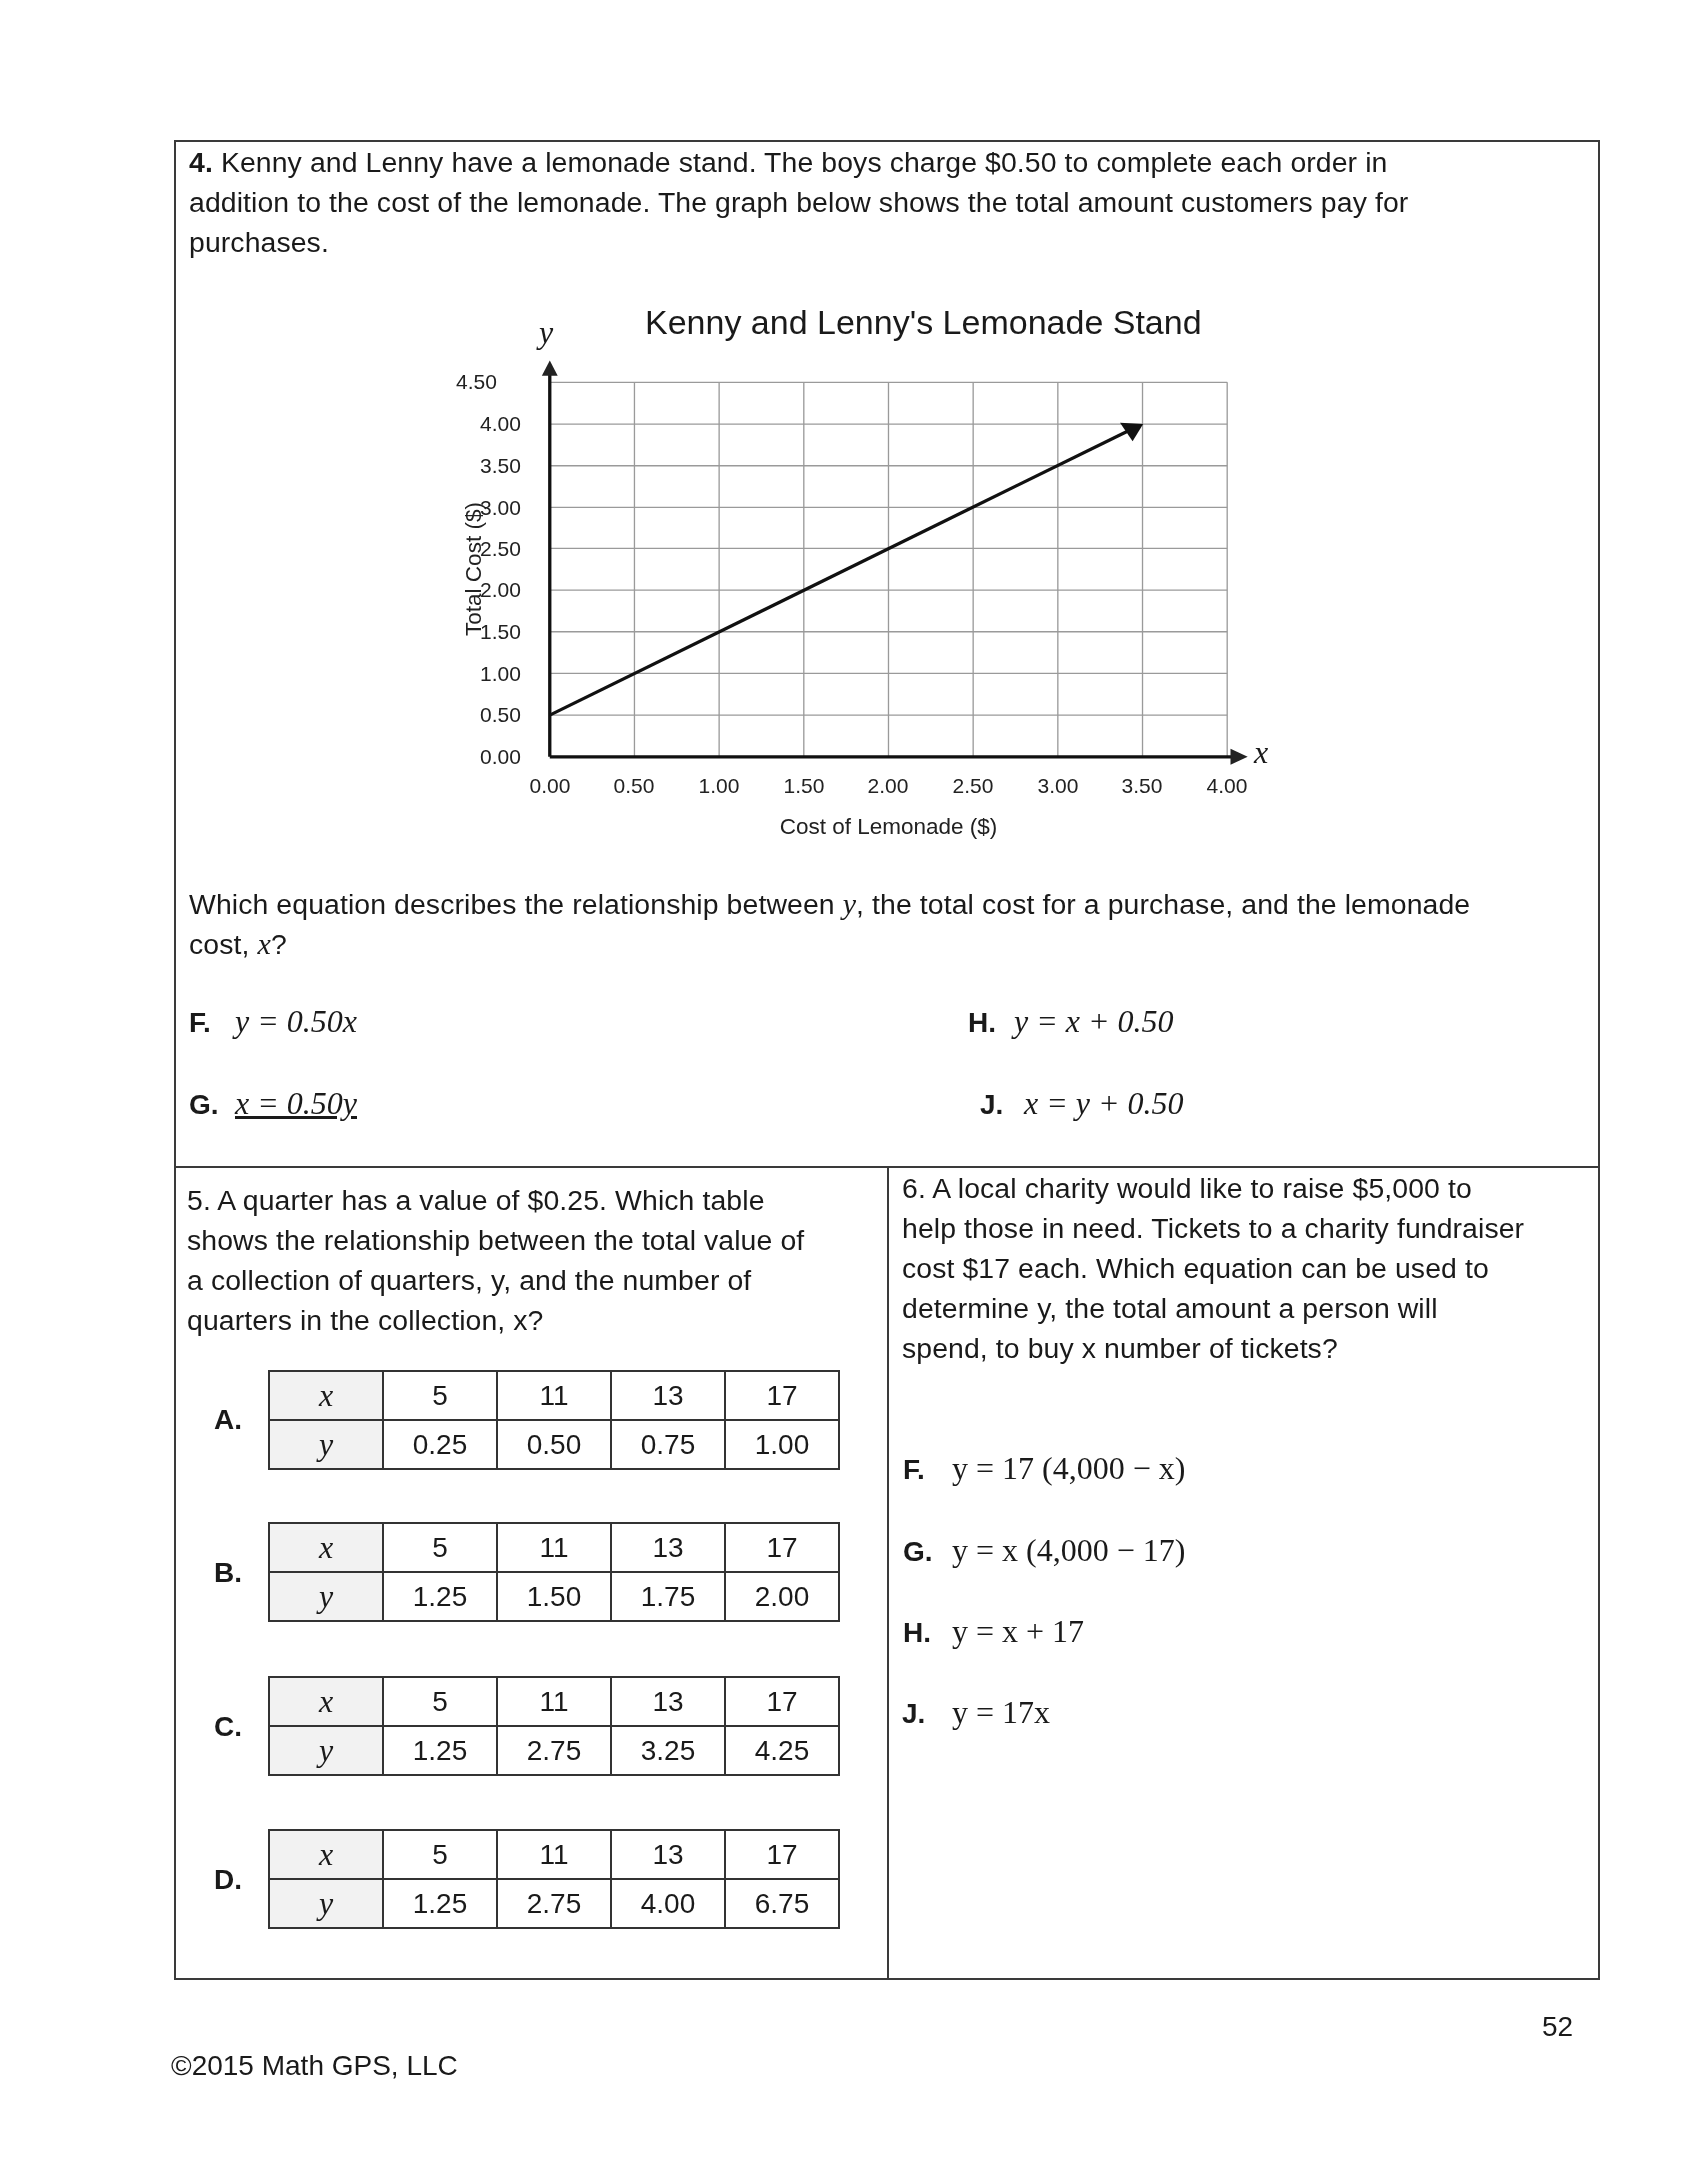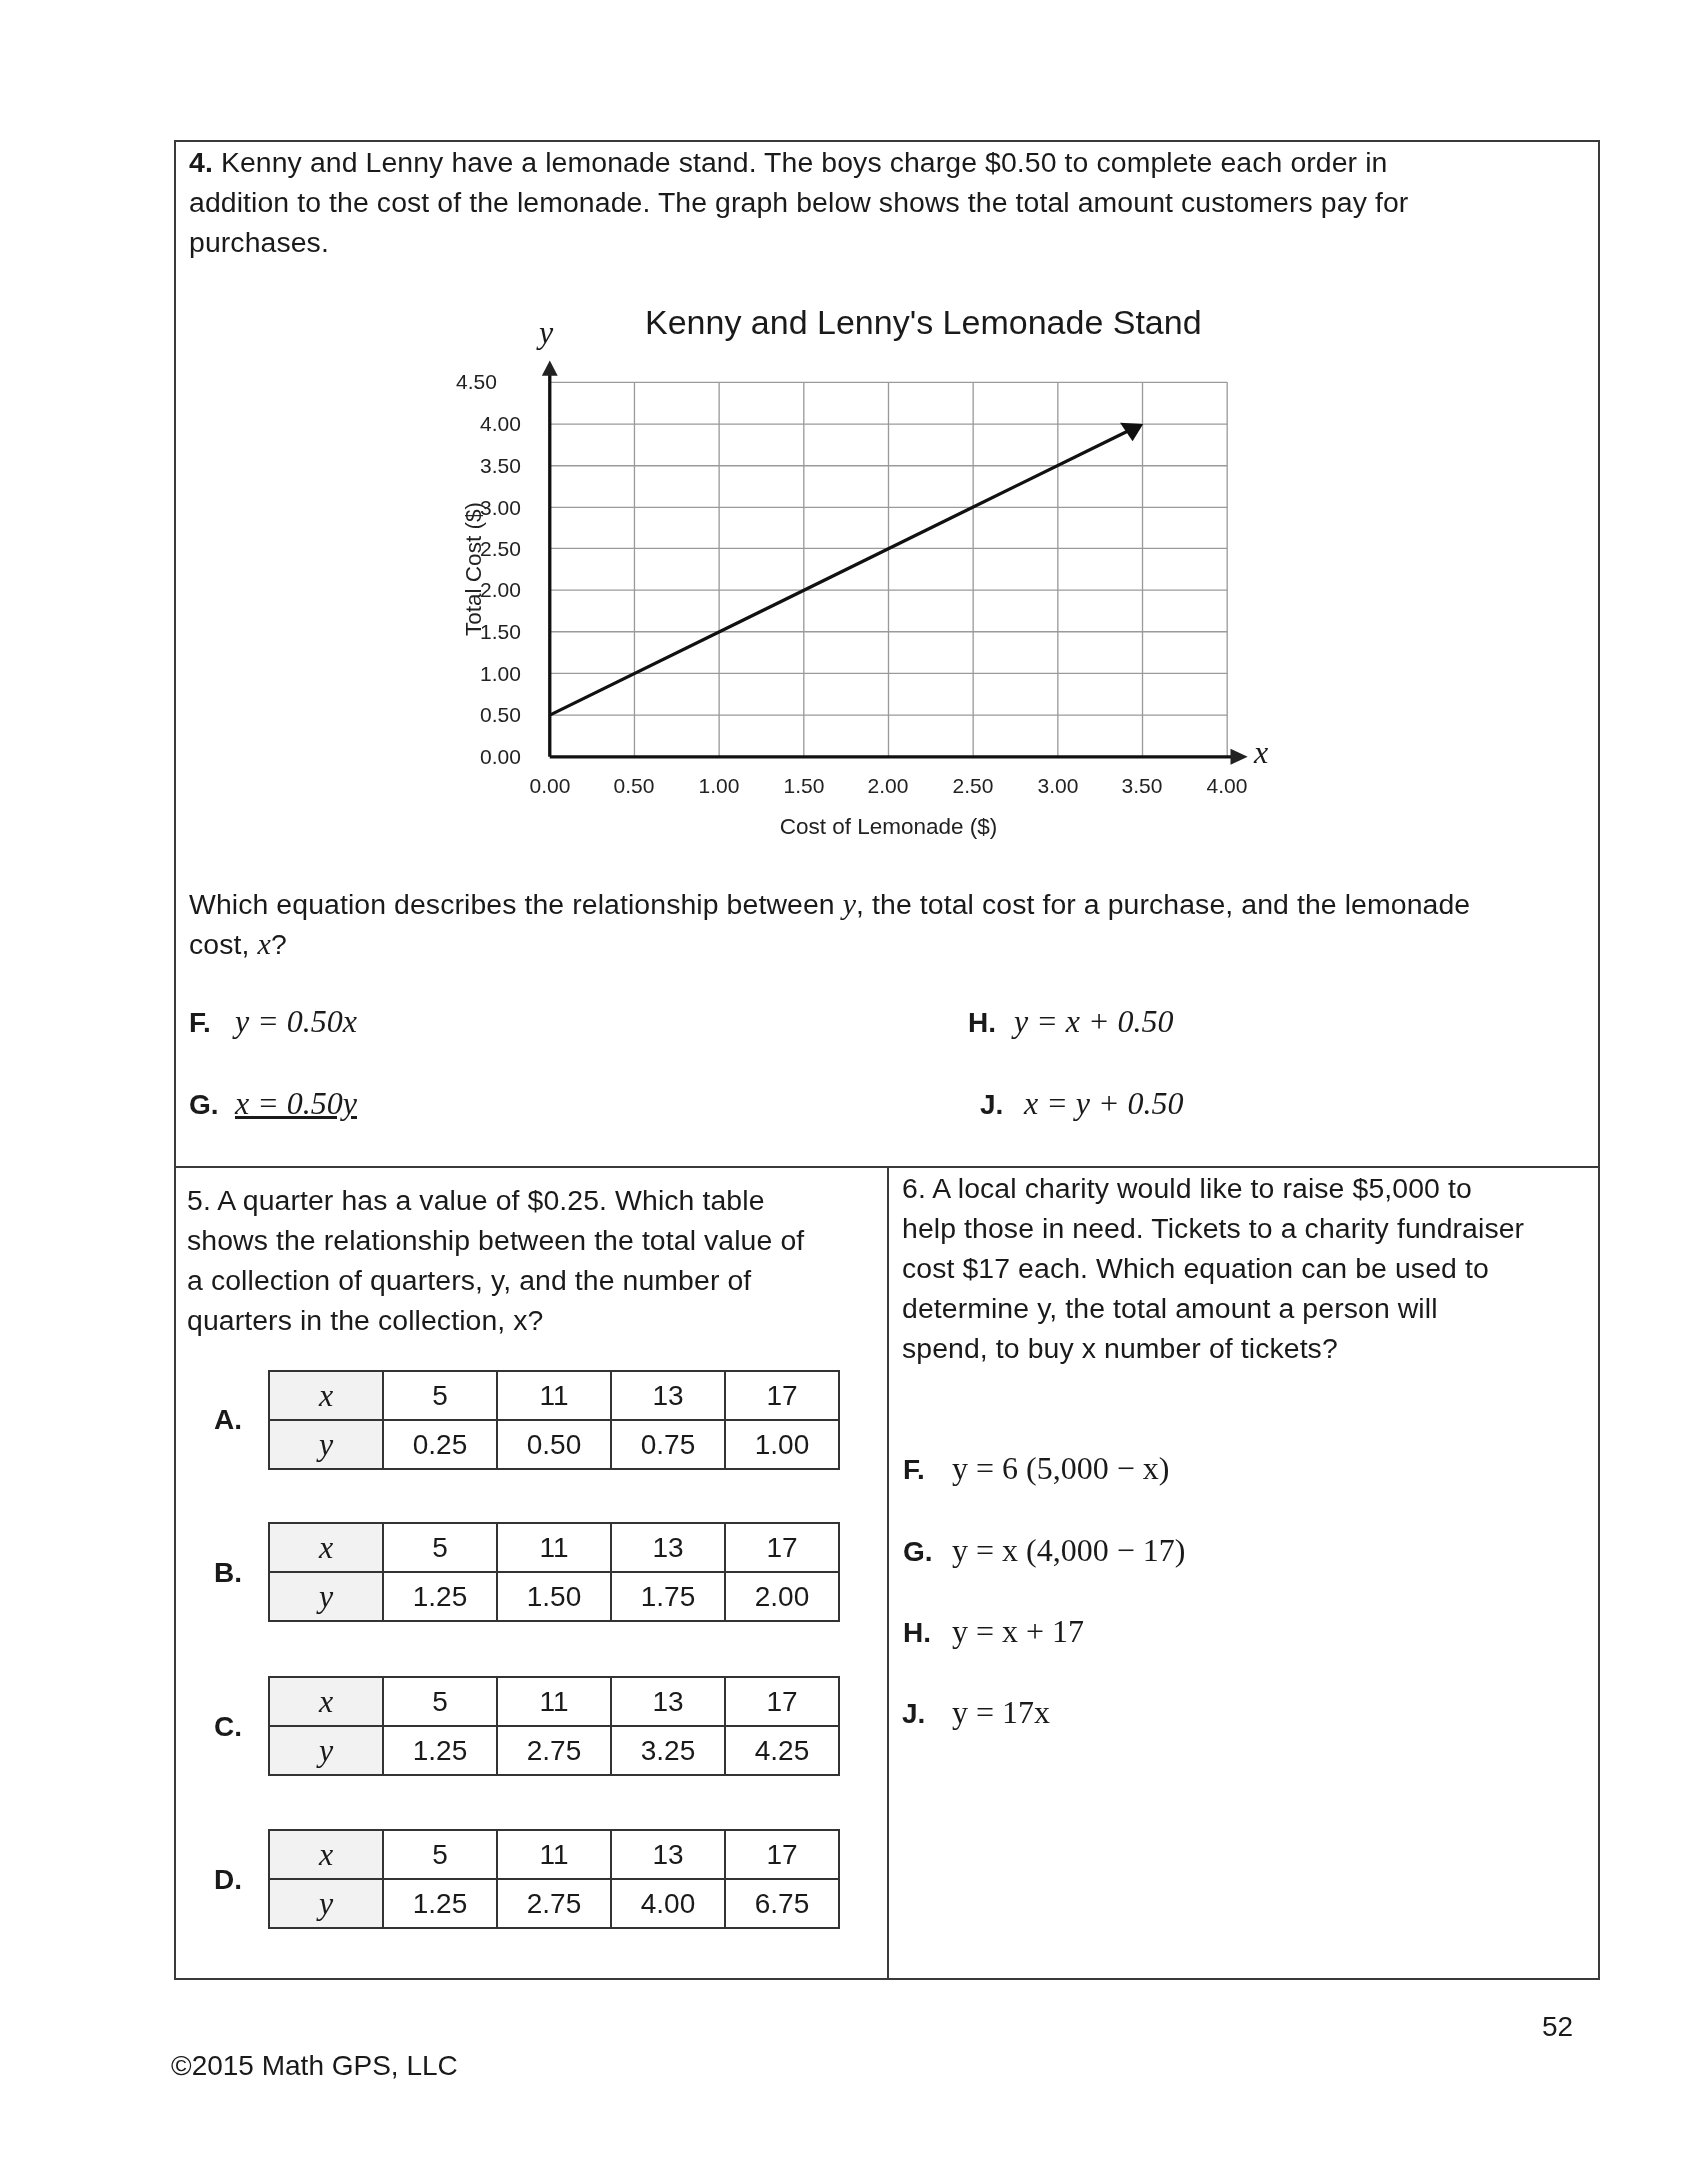--- a/index.html
+++ b/index.html
@@ -207,21 +207,21 @@
 
 <div class="abs para" style="left:902px; top:1168px; width:695px;">
   <div><span>6.</span> <span>A local charity would like to raise $5,000 to</span></div>
   <div>help those in need.  Tickets to a charity fundraiser</div>
   <div>cost $17 each.  Which equation can be used to</div>
   <div>determine y, the total amount a person will</div>
   <div>spend, to buy x number of tickets?</div>
 </div>
 
 <div class="abs" style="left:903px; top:1450px;">
-  <span class="opt-label" style="width:49px;">F.</span><span class="math">y = 6 (5,000 −  x)</span>
+  <span class="opt-label" style="width:49px;">F.</span><span class="math">y = 17 (4,000 −  x)</span>
 </div>
 <div class="abs" style="left:903px; top:1532px;">
   <span class="opt-label" style="width:49px;">G.</span><span class="math">y = x (4,000 − 17)</span>
 </div>
 <div class="abs" style="left:903px; top:1613px;">
   <span class="opt-label" style="width:49px;">H.</span><span class="math">y = x + 17</span>
 </div>
 <div class="abs" style="left:902px; top:1694px;">
   <span class="opt-label" style="width:50px;">J.</span><span class="math">y = 17x</span>
 </div>

